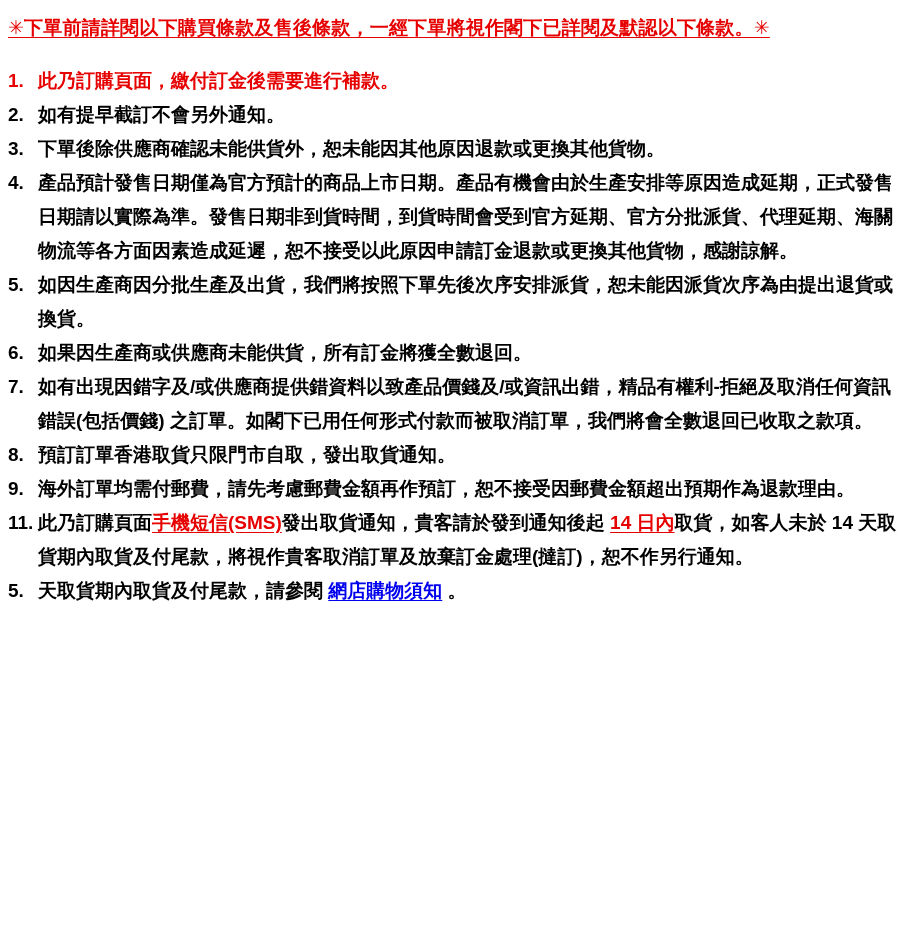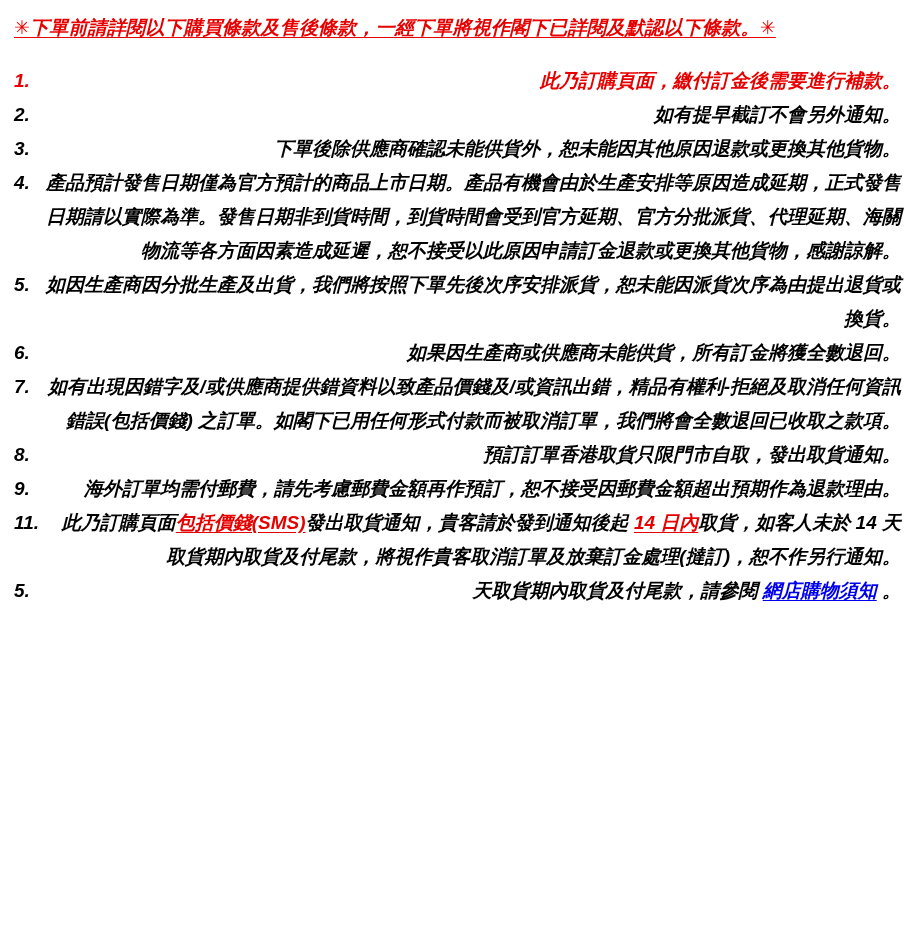--- a/index.html
+++ b/index.html
@@ -10,21 +10,21 @@
   }
   *{box-sizing:border-box;}
   html,body{margin:0;padding:0;}
   body{
     width:913px;height:948px;overflow:hidden;
     background:var(--paper);
     color:var(--ink);
     font-family:"Liberation Sans","DejaVu Sans",sans-serif;
     font-weight:700;
   }
-  .doc{padding:6px 10px 0 14px;font-style:italic;}
+  .doc{padding:6px 10px 0 8px;}
   .notice{
     color:var(--red);
     font-size:19px;
     line-height:27px;
     margin-top:8px;
     text-decoration:underline;
     text-underline-offset:3px;
     letter-spacing:.2px;
   }
   .section-title{
@@ -35,21 +35,21 @@
     display:inline-block;
   }
   .terms{margin-top:23px;}
   .term{
     display:flex;
     align-items:flex-start;
     font-size:19px;
     line-height:34px;
   }
   .term .num{flex:0 0 30px;}
-  .term .txt{flex:1;padding-right:2px;text-align:right;}
+  .term .txt{flex:1;padding-right:2px;}
   .term.red{color:var(--red);}
   .red-underline{
     color:var(--red);
     text-decoration:underline;
     text-underline-offset:3px;
   }
   .blue-link{
     color:var(--blue);
     text-decoration:underline;
     text-underline-offset:3px;
@@ -95,20 +95,20 @@
       <div class="term">
         <span class="num">8.</span>
         <span class="txt"><span>預訂訂單香港取貨只限門市自取，發出取貨通知。</span></span>
       </div>
       <div class="term">
         <span class="num">9.</span>
         <span class="txt"><span>海外訂單均需付郵費，請先考慮郵費金額再作預訂，恕不接受因郵費金額超出預期作為退款理由。</span></span>
       </div>
       <div class="term">
         <span class="num">11.</span>
-        <span class="txt"><span>此乃訂購頁面</span><span class="red-underline">包括價錢(SMS)</span><span>發出取貨通知，貴客請於發到通知後起 </span><span class="red-underline">14 日內</span><span>取貨，如客人未於 14 天取貨期內取貨及付尾款，將視作貴客取消訂單及放棄訂金處理(撻訂)，恕不作另行通知。</span></span>
+        <span class="txt"><span>此乃訂購頁面</span><span class="red-underline">手機短信(SMS)</span><span>發出取貨通知，貴客請於發到通知後起 </span><span class="red-underline">14 日內</span><span>取貨，如客人未於 14 天取貨期內取貨及付尾款，將視作貴客取消訂單及放棄訂金處理(撻訂)，恕不作另行通知。</span></span>
       </div>
       <div class="term">
         <span class="num">5.</span>
         <span class="txt"><span>天取貨期內取貨及付尾款，請參閱 </span><span class="blue-link">網店購物須知</span><span> 。</span></span>
       </div>
     </div>
 </div>
 
 </body></html>

